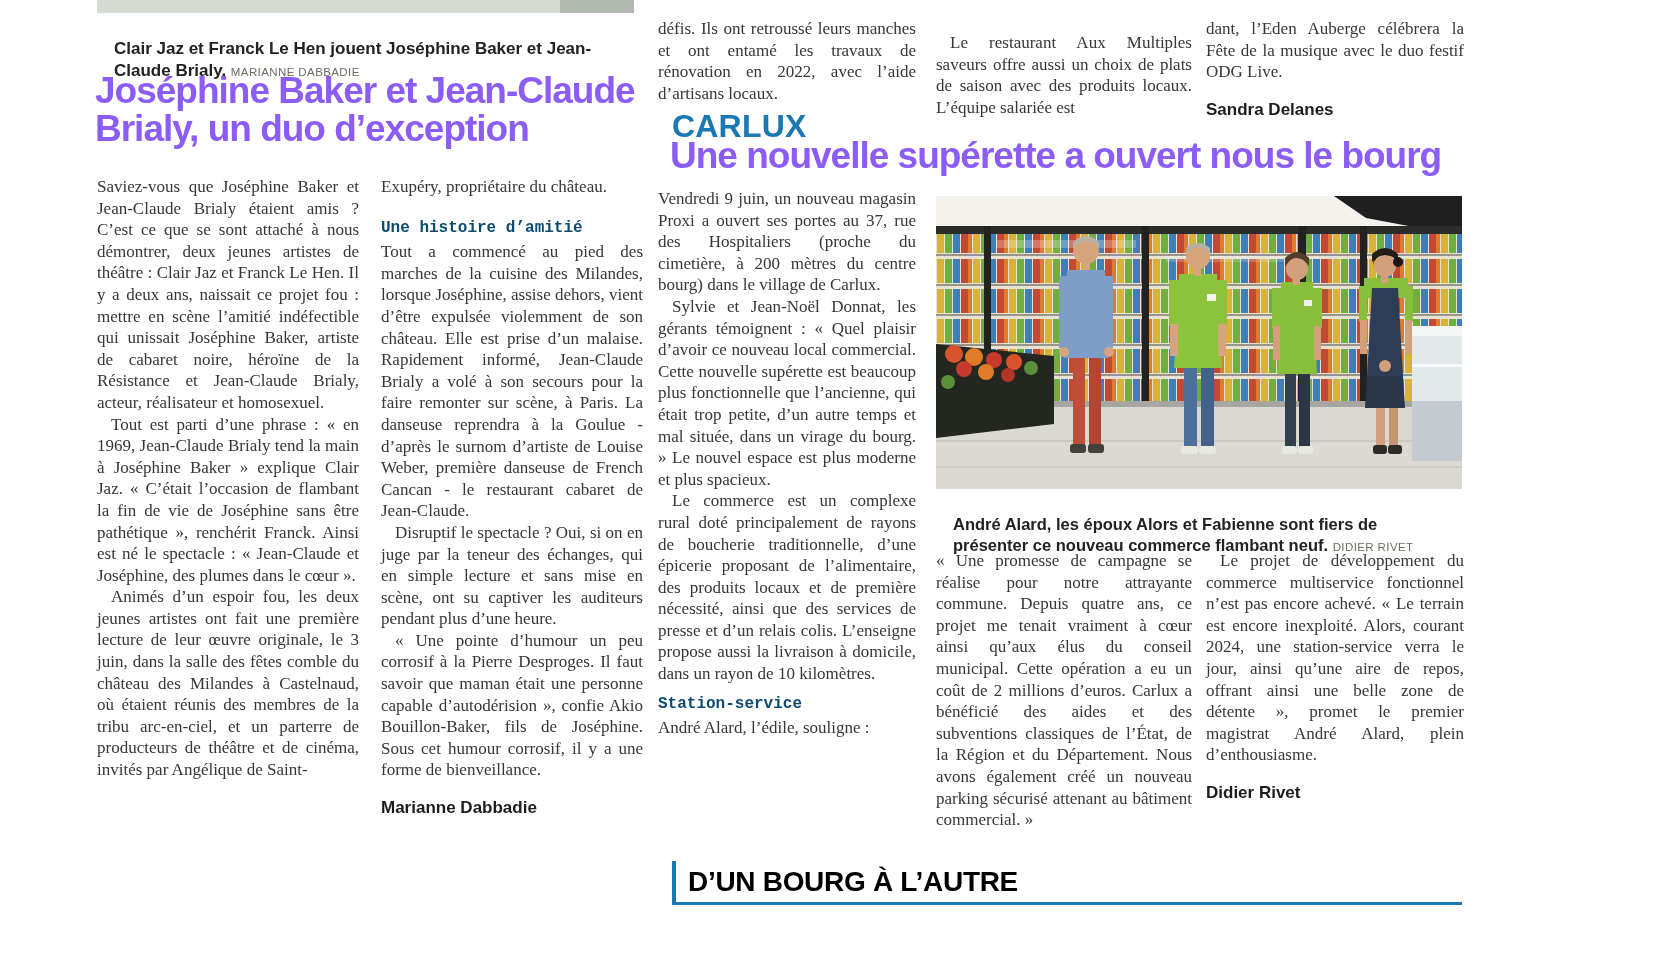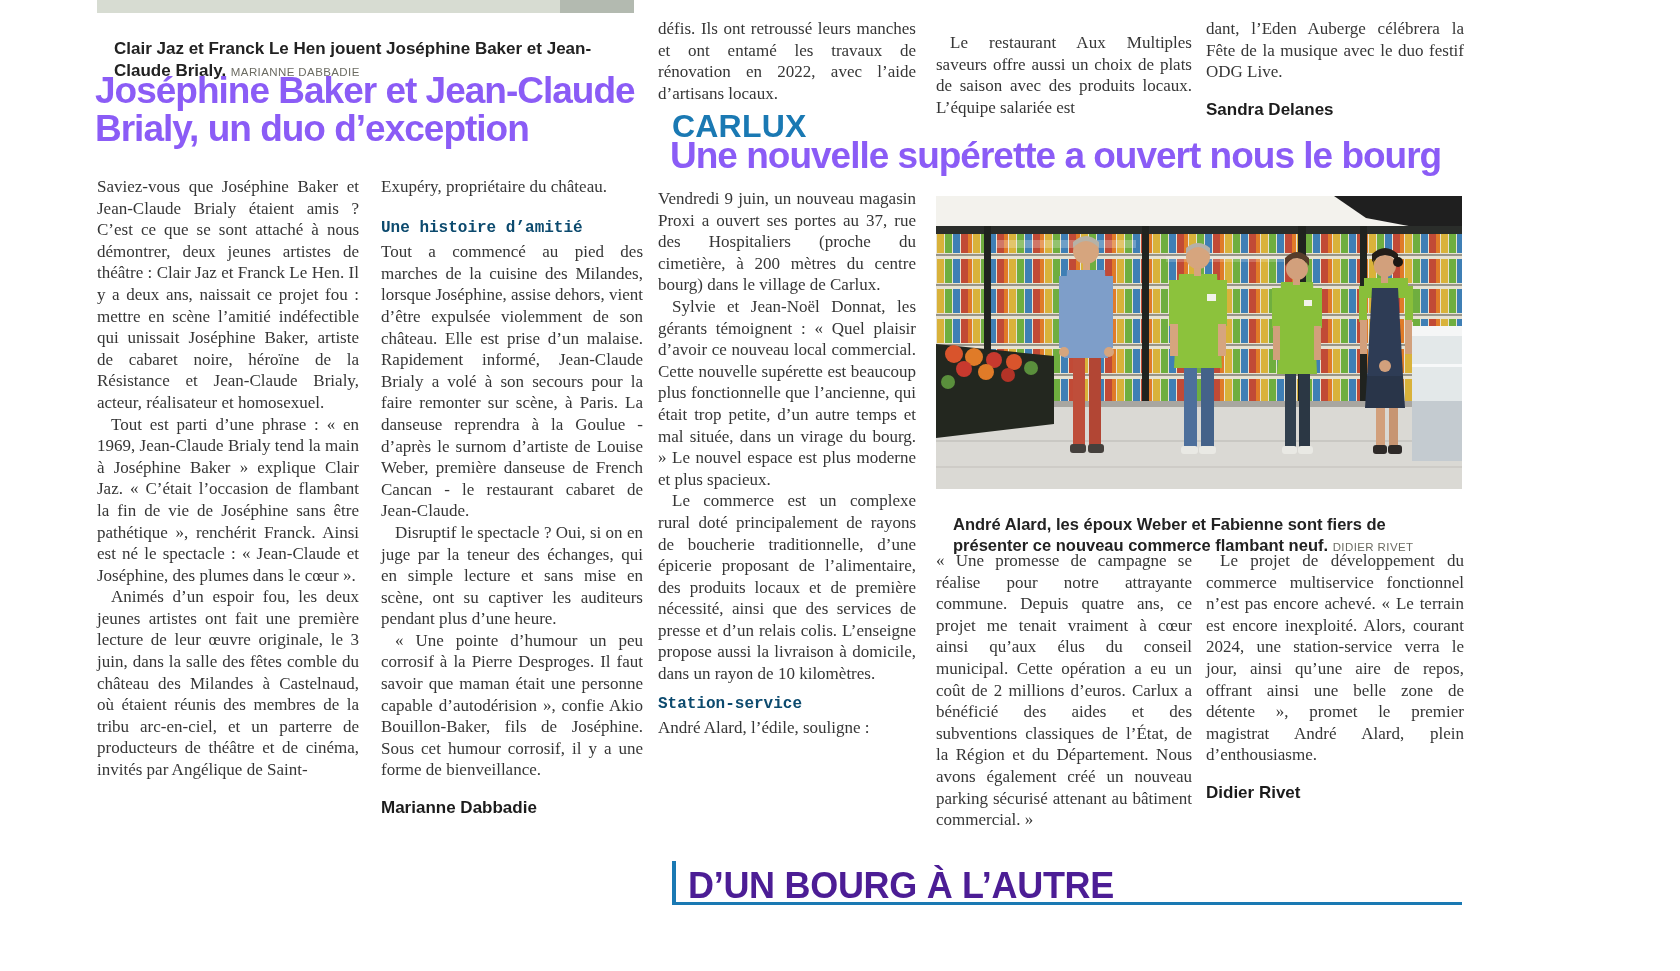--- a/index.html
+++ b/index.html
@@ -21,22 +21,22 @@
           color:#1c1c1c;margin-top:16px;line-height:1.25;}
   .caption{font-family:"Liberation Sans",sans-serif;font-weight:bold;font-size:17px;
            line-height:22px;color:#222;margin:17px;}
   .credit{font-family:"Liberation Sans",sans-serif;font-weight:normal;font-size:11.5px;
           color:#6b6b62;letter-spacing:.4px;}
   .pratique-label{font-family:"Liberation Sans",sans-serif;font-weight:bold;color:#1c1c1c;}
   .photo{display:block;}
   .strip{background:#d7dcd2;}
   .strip-dark{background:#b3bab0;}
   .footer-bar{background:#1a79b3;}
-  .footer-title{font-family:"Liberation Sans",sans-serif;font-weight:bold;font-size:36px;
-                color:#4c1d95;letter-spacing:-0.3px;margin:0;line-height:1;}
+  .footer-title{font-family:"Liberation Sans",sans-serif;font-weight:bold;font-size:28px;
+                color:#000000;letter-spacing:-0.3px;margin:0;line-height:1;}
   .footer-rule{background:#1a79b3;}
 </style>
 </head>
 <body>
 
 <div class="page">
 
   <div class="abs strip" style="left:97px;top:0;width:463px;height:13px;"></div>
   <div class="abs strip-dark" style="left:560px;top:0;width:74px;height:13px;"></div>
 
@@ -190,21 +190,21 @@
       <rect x="445" y="78" width="7" height="9" fill="#d2a07c"></rect>
       <circle cx="449" cy="70" r="11" fill="#d2a07c"></circle>
       <path d="M437 70 Q437 52 449 54 Q461 52 461 70 Q461 60 449 59 Q438 60 437 70 Z" fill="#241d18"></path>
       <path d="M436 66 Q449 48 462 66 L462 58 Q449 46 436 58 Z" fill="#241d18"></path>
       <circle cx="462" cy="66" r="5" fill="#1c1713"></circle>
     </svg>
   </div>
 
   <div class="abs" style="left:936px;top:497px;width:528px;">
     <p class="caption" style="font-size:16.5px;line-height:21px;">
-      <span>André Alard, les époux Weber et Fabienne sont fiers de présenter ce nouveau commerce flambant neuf.</span>
+      <span>André Alard, les époux Alors et Fabienne sont fiers de présenter ce nouveau commerce flambant neuf.</span>
       <span class="credit">DIDIER RIVET</span></p>
   </div>
 
   <div class="abs bodycol" style="left:936px;top:550px;width:256px;">
     <p>« Une promesse de campagne se réalise pour notre attrayante commune. Depuis quatre ans, ce projet me tenait vraiment à cœur ainsi qu’aux élus du conseil municipal. Cette opération a eu un coût de 2 millions d’euros. Carlux a bénéficié des aides et des subventions classiques de l’État, de la Région et du Département. Nous avons également créé un nouveau parking sécurisé attenant au bâtiment commercial. »</p>
   </div>
 
   <div class="abs bodycol" style="left:1206px;top:550px;width:258px;">
     <p class="ind">Le projet de développement du commerce multiservice fonctionnel n’est pas encore achevé. « Le terrain est encore inexploité. Alors, courant 2024, une station-service verra le jour, ainsi qu’une aire de repos, offrant ainsi une belle zone de détente », promet le premier magistrat André Alard, plein d’enthousiasme.</p>
     <div class="byline">Didier Rivet</div>

